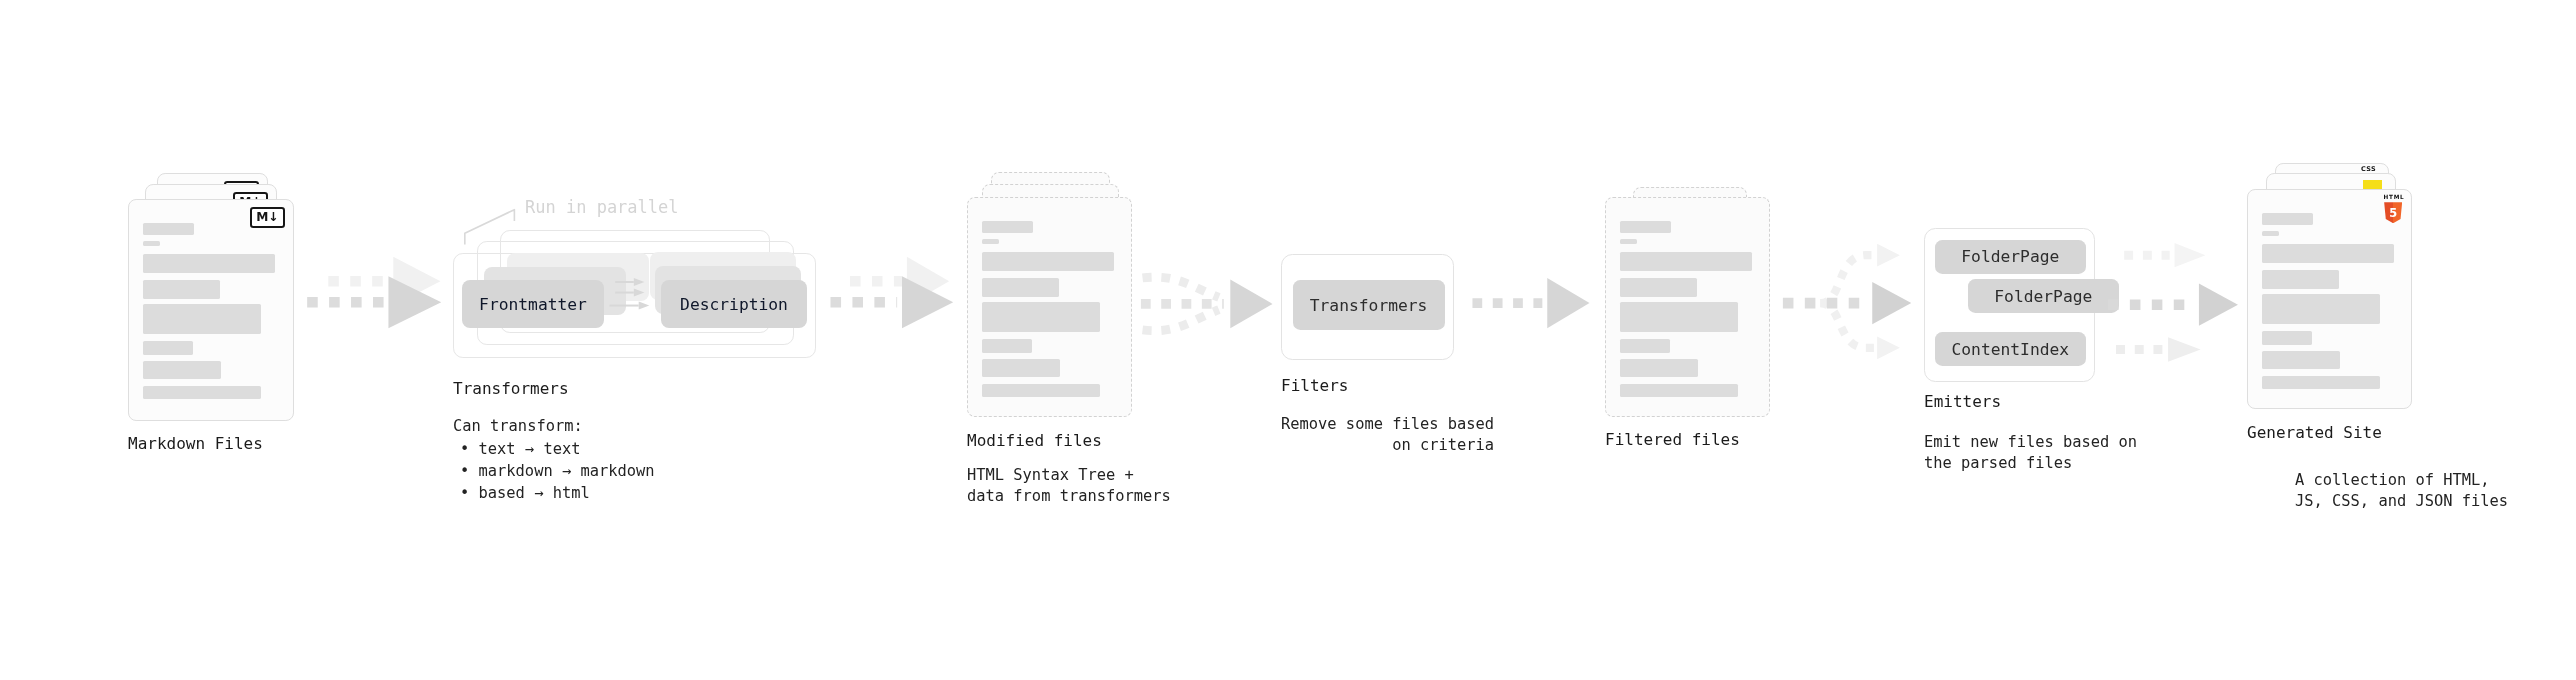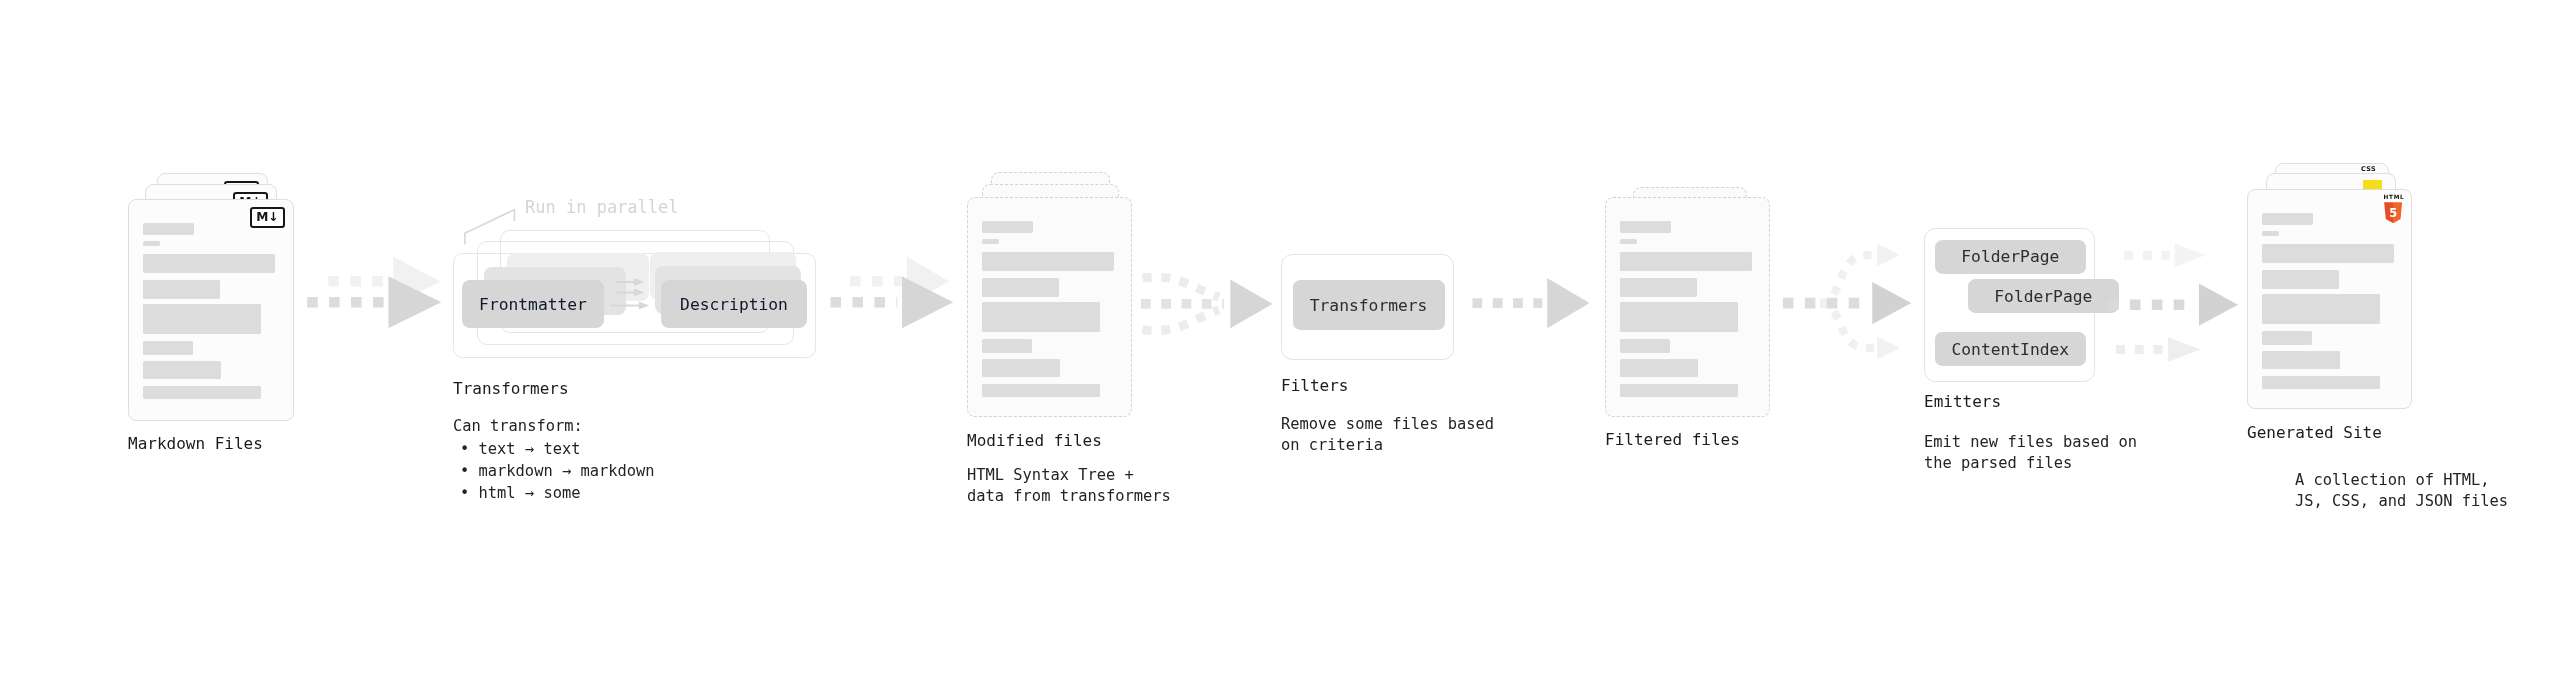--- a/index.html
+++ b/index.html
@@ -86,21 +86,21 @@
 
   <div class="tbadge echo2" style="left:650px;top:252px;width:146px;height:48px;"></div>
   <div class="tbadge echo1" style="left:655px;top:266px;width:146px;height:48px;"></div>
   <div class="tbadge bfront" style="left:661px;top:280px;width:146px;height:48px;">Description</div>
 
   <div class="sec-label" style="left:453px;top:379px;">Transformers</div>
   <div class="sec-sub" style="left:453px;top:416px;">Can transform:</div>
   <div style="position:absolute;left:460px;top:438px;">
     <div class="bullet-line">• text → text</div>
     <div class="bullet-line">• markdown → markdown</div>
-    <div class="bullet-line">• html → some</div>
+    <div class="bullet-line">• based → html</div>
   </div>
 
   <div class="doc dashed" style="left:991px;top:172px;width:119px;height:171px;"></div>
   <div class="doc dashed" style="left:982px;top:184px;width:137px;height:179px;"></div>
   <div class="doc dashed" style="left:967px;top:197px;width:165px;height:220px;">
     <div class="doc-lines">
         <i style="width: 51px; height: 12.2px; margin-top: 23px;"></i>
         <i style="width: 17px; height: 4.9px; margin-top: 5.7px;"></i>
         <i style="width: 132px; height: 19.5px; margin-top: 8.1px;"></i>
         <i style="width: 77px; height: 18.7px; margin-top: 6.5px;"></i>
@@ -111,21 +111,21 @@
       </div>
   </div>
   <div class="sec-label" style="left:967px;top:431px;">Modified files</div>
   <div class="sec-sub" style="left:967px;top:465px;">HTML Syntax Tree +
 data from transformers</div>
 
   <div class="panel" style="left:1281px;top:254px;width:173px;height:106px;">
     <div class="gbadge" style="left:10.6px;top:25px;width:152px;height:50px;">Transformers</div>
   </div>
   <div class="sec-label" style="left:1281px;top:376px;">Filters</div>
-  <div class="sec-sub" style="left:1281px;top:414px;">Remove some files based
+  <div class="sec-sub" style="left:1281px;top:414px;text-align:right;">Remove some files based
 on criteria</div>
 
   <div class="doc dashed" style="left:1633px;top:187px;width:114px;height:171px;"></div>
   <div class="doc dashed" style="left:1605px;top:197px;width:165px;height:220px;">
     <div class="doc-lines">
         <i style="width: 51px; height: 12.2px; margin-top: 23px;"></i>
         <i style="width: 17px; height: 4.9px; margin-top: 5.7px;"></i>
         <i style="width: 132px; height: 19.5px; margin-top: 8.1px;"></i>
         <i style="width: 77px; height: 18.7px; margin-top: 6.5px;"></i>
         <i style="width: 118px; height: 30px; margin-top: 5.7px;"></i>

